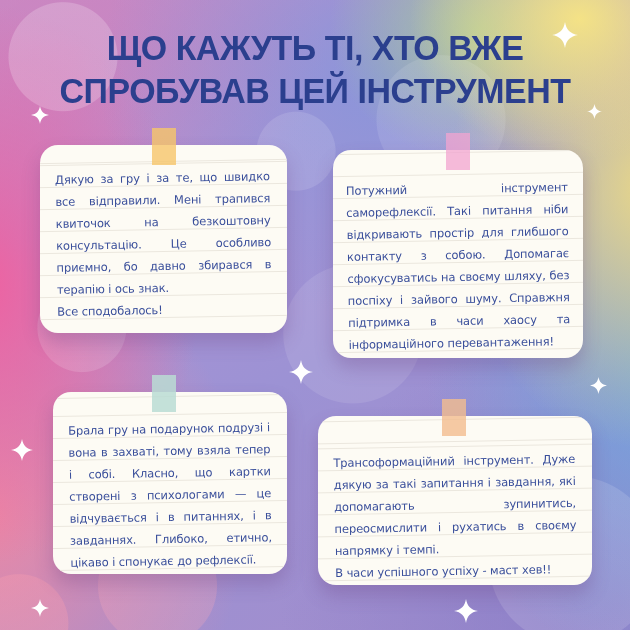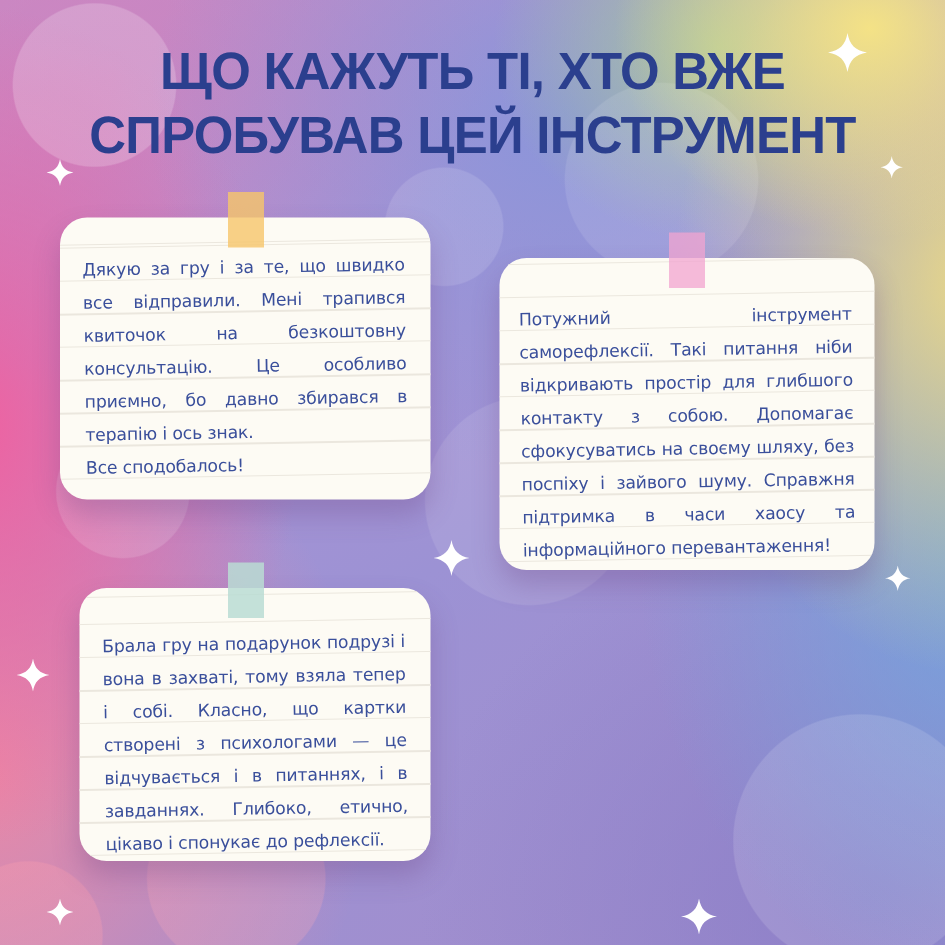--- a/index.html
+++ b/index.html
@@ -45,21 +45,21 @@
     transform:rotate(-1deg);
     color:#3a4f9b;font-family:"DejaVu Sans",sans-serif;
     font-size:11.5px;line-height:22px;letter-spacing:-0.1px;
     text-align:justify;
     background-image:repeating-linear-gradient(180deg,#ebe7de 0 1px,transparent 1px 22px);
   }
   .card .inner p{margin:0;}
 
   .card1{left:40px;top:145px;width:247px;height:188px;}
   .card1 .inner{padding:28px 24px 0 24px;background-position:0 24px;}
-  .card2{left:333px;top:150px;width:250px;height:208px;margin-top:22px;}
+  .card2{left:333px;top:150px;width:250px;height:208px;}
   .card2 .inner{padding:34px 22px 0 22px;background-position:0 30px;}
   .card3{left:53px;top:392px;width:234px;height:182px;}
   .card3 .inner{padding:32px 24px 0 24px;background-position:0 28px;}
   .card4{left:318px;top:416px;width:274px;height:169px;}
   .card4 .inner{padding:40px 24px 0 24px;background-position:0 36px;}
 
   .tape{position:absolute;top:-17px;width:24px;height:37px;z-index:3;}
   .tape1{left:112px;}
   .tape2{left:113px;}
   .tape3{left:99px;}
@@ -150,14 +150,23 @@
   <div class="card card3">
     <div class="paper">
       <div class="inner">
         <p>Брала гру на подарунок подрузі і вона в захваті, тому взяла тепер і собі. Класно, що картки створені з психологами — це відчувається і в питаннях, і в завданнях. Глибоко, етично, цікаво і спонукає до рефлексії.</p>
         <p></p>
       </div>
     </div>
     <div class="tape tape3" style="background:rgba(186,220,212,0.85)"></div>
   </div>
 
+  <div class="card card4">
+    <div class="paper">
+      <div class="inner">
+        <p>Трансоформаційний інструмент. Дуже дякую за такі запитання і завдання, які допомагають зупинитись, переосмислити і рухатись в своєму напрямку і темпі.</p>
+        <p>В часи успішного успіху - маст хев!!</p>
+      </div>
+    </div>
+    <div class="tape tape4" style="background:rgba(243,189,143,0.80)"></div>
+  </div>
 
 </div>
 
 </body></html>

